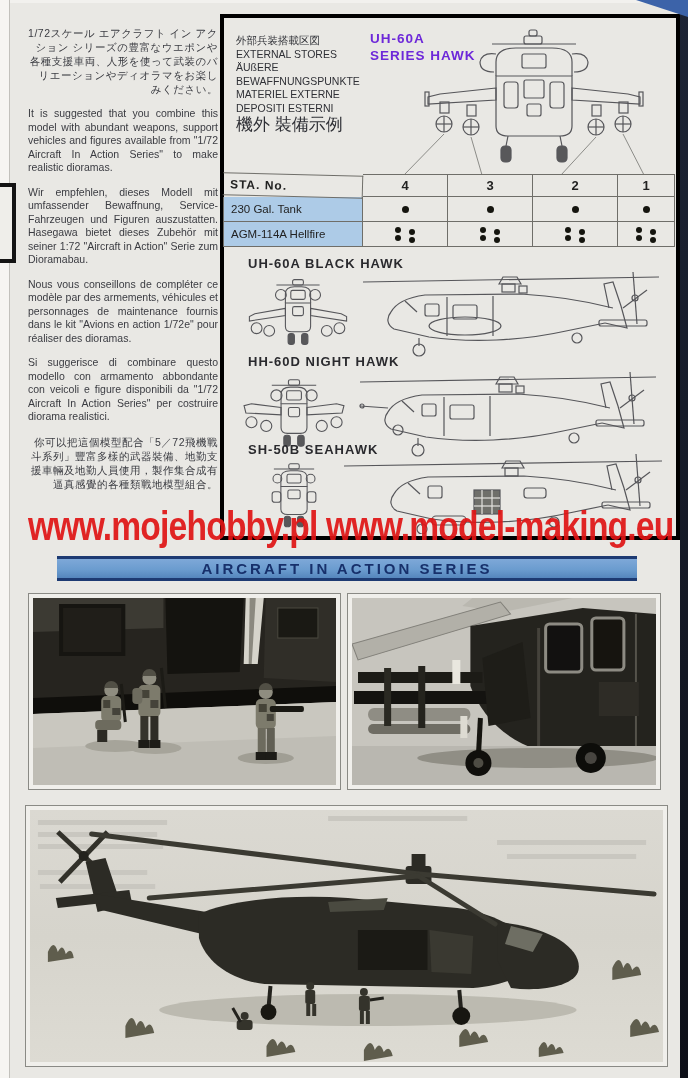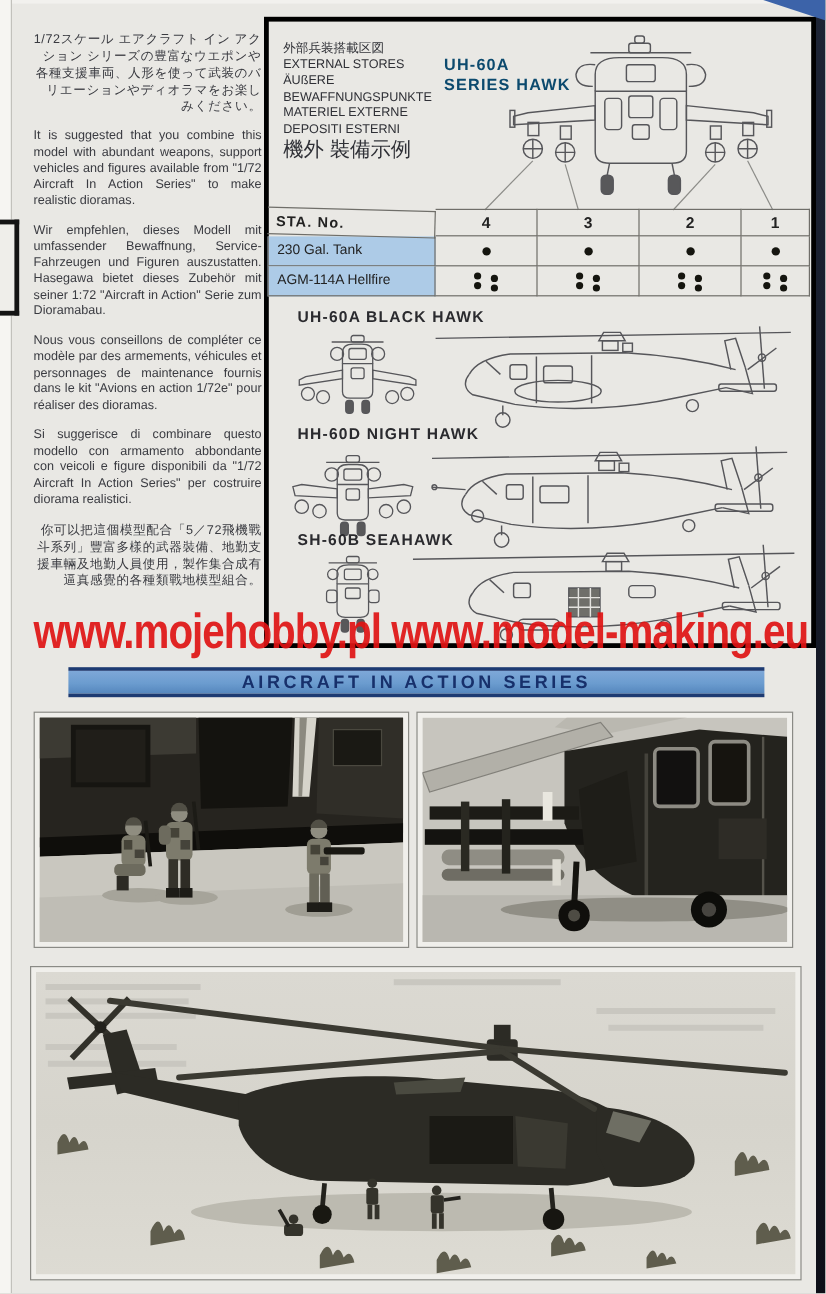--- a/index.html
+++ b/index.html
@@ -16,21 +16,21 @@
   .corner-blue{position:absolute;top:0;right:0;width:0;height:0;border-top:17px solid #3c63a9;border-left:52px solid transparent;}
   .left-tab{position:absolute;left:0;top:183px;width:12px;height:72px;background:#efeeea;border:4px solid #141414;border-left:none;}
   
   .text-col{position:absolute;left:28px;top:26px;width:190px;}
   .text-col p{margin:0 0 11px 0;font-size:10.5px;line-height:13.5px;text-align:justify;color:#3a3b41;}
   .text-col p.cjk{letter-spacing:.5px;line-height:14px;text-align:right;}
   
   .diagram-box{position:absolute;left:220px;top:14px;width:452px;height:518px;border:4px solid #000000;}
   .stores-labels{position:absolute;left:12px;top:16px;font-size:10.5px;line-height:13.5px;color:#2f3036;}
   .stores-labels .zh{margin-top:3px;font-size:17px;}
-  .aircraft-title{position:absolute;left:146px;top:12px;font-size:13.5px;font-weight:bold;line-height:17px;color:#0c4a6e;letter-spacing:1px;margin-top:15px;}
+  .aircraft-title{position:absolute;left:146px;top:12px;font-size:13.5px;font-weight:bold;line-height:17px;color:#6d28d9;letter-spacing:1px;}
   .frontview-main{position:absolute;left:0;top:0;width:452px;height:160px;}
   
   .stores-table{position:absolute;left:-1px;top:156px;width:452px;font-size:11.5px;color:#222;}
   .trow{display:grid;grid-template-columns:140px 85px 85px 85px 1fr;}
   .tcell{border:1px solid #6f6e69;border-top:none;border-left:none;display:flex;align-items:center;justify-content:center;height:25px;box-sizing:border-box;}
   .trow.thead .tcell{border-top:1px solid #6f6e69;height:23px;}
   .trow .tcell:first-child{border-left:1px solid #6f6e69;justify-content:flex-start;padding-left:7px;}
   .trow.thead .tcell:first-child{border-left:none;background:transparent;}
   .corner{font-weight:600;font-size:12px;transform:rotate(1.5deg);letter-spacing:1px;}
   .tcol{font-weight:bold;font-size:13px;}
@@ -293,21 +293,21 @@
         <rect x="64" y="36" width="14" height="12" rx="2"></rect>
         <line x1="86" y1="29" x2="86" y2="68"></line>
         <rect x="92" y="37" width="24" height="14" rx="2"></rect>
         <line x1="132" y1="28" x2="132" y2="68"></line>
         <line x1="60" y1="70" x2="60" y2="78"></line>
           <circle cx="60" cy="82" r="6"></circle>
         <circle cx="216" cy="70" r="5"></circle>
       </g>
     </svg>
 
-    <div class="variant-label v3">SH-60B SEAHAWK</div>
+    <div class="variant-label v3">SH-50B SEAHAWK</div>
     <svg class="vsvg v3f" viewBox="0 0 90 80">
       <g class="lineart">
         <rect x="39" y="2" width="12" height="6" rx="2"></rect>
           <line x1="22" y1="8" x2="68" y2="8"></line>
         <path d="M30,28 L30,18 Q30,10 41,10 L49,10 Q60,10 60,18 L60,28"></path>
         <circle cx="26" cy="19" r="5"></circle>
           <circle cx="64" cy="19" r="5"></circle>
         <rect x="37" y="14" width="16" height="10" rx="2"></rect>
         <path d="M30,28 L30,54 Q30,60 38,60 L52,60 Q60,60 60,54 L60,28 Z"></path>
         <rect x="38" y="32" width="14" height="10" rx="2"></rect>

